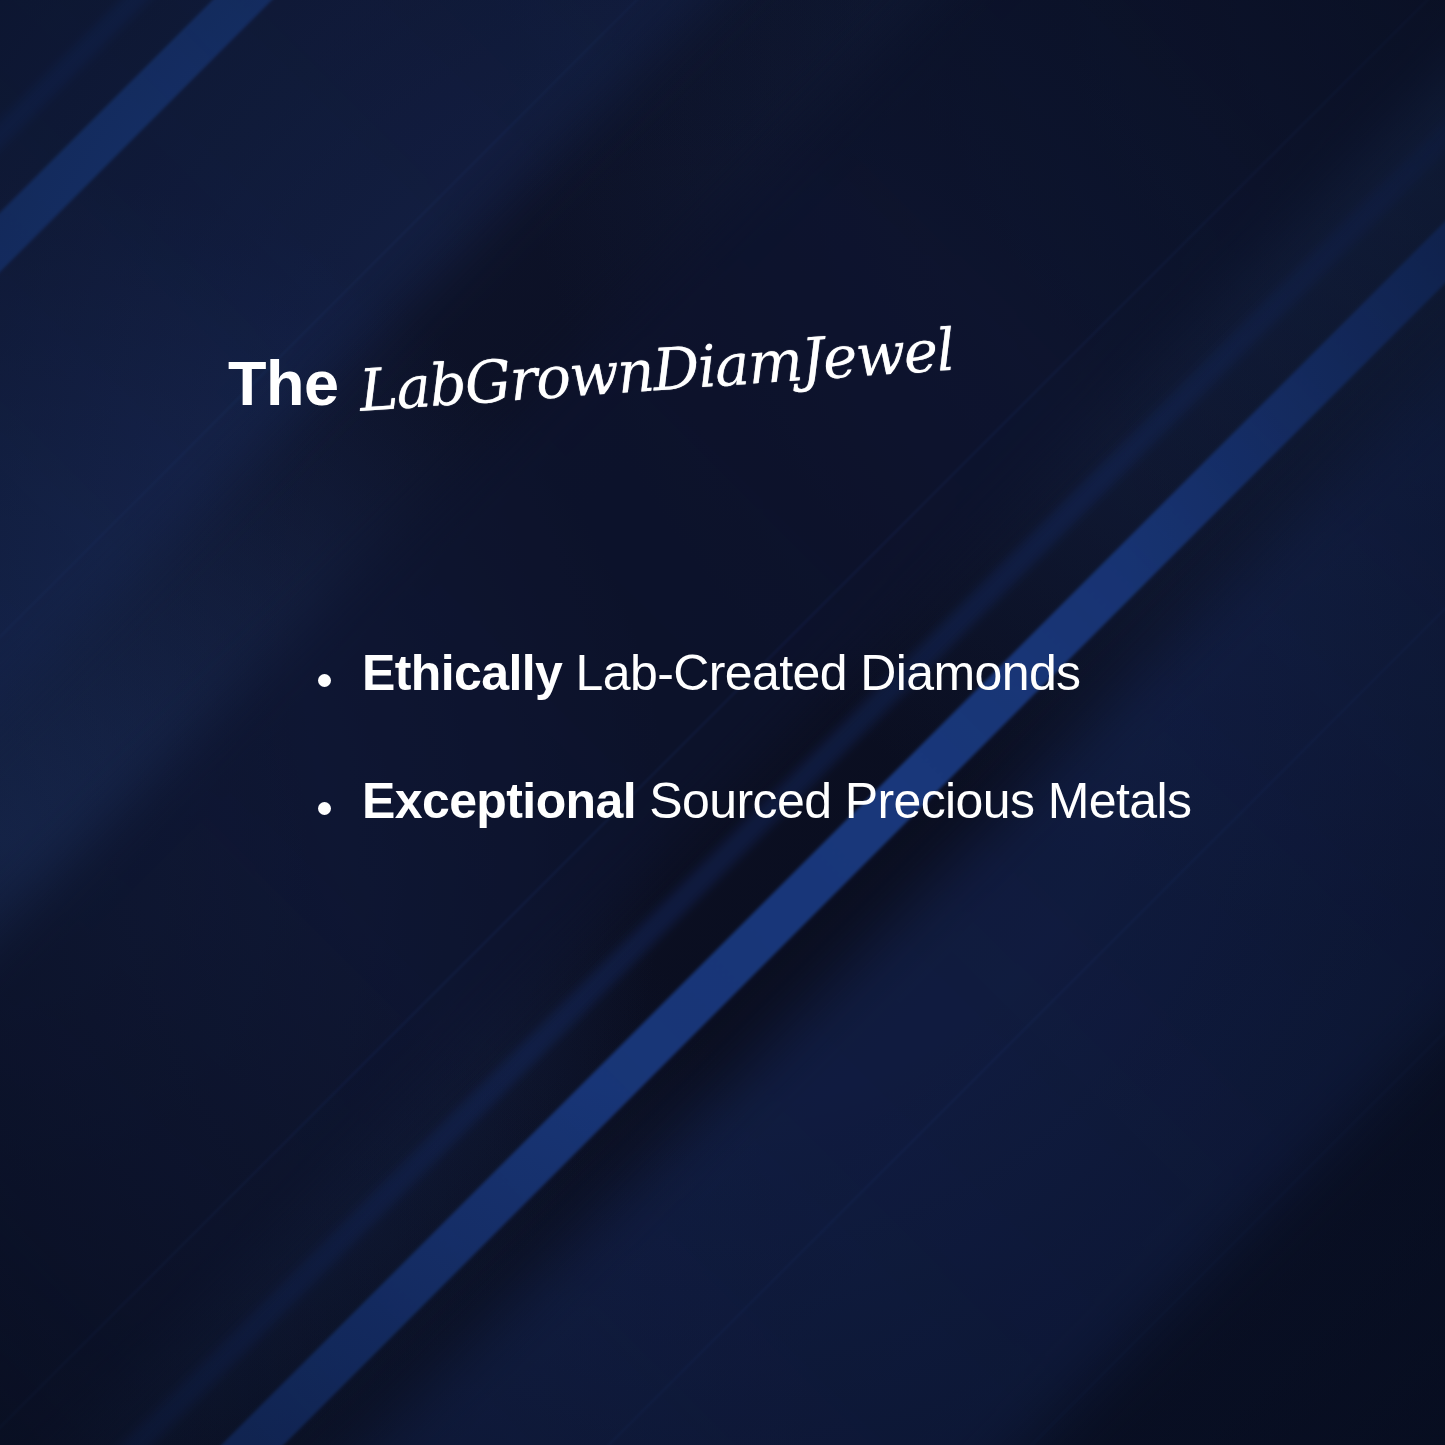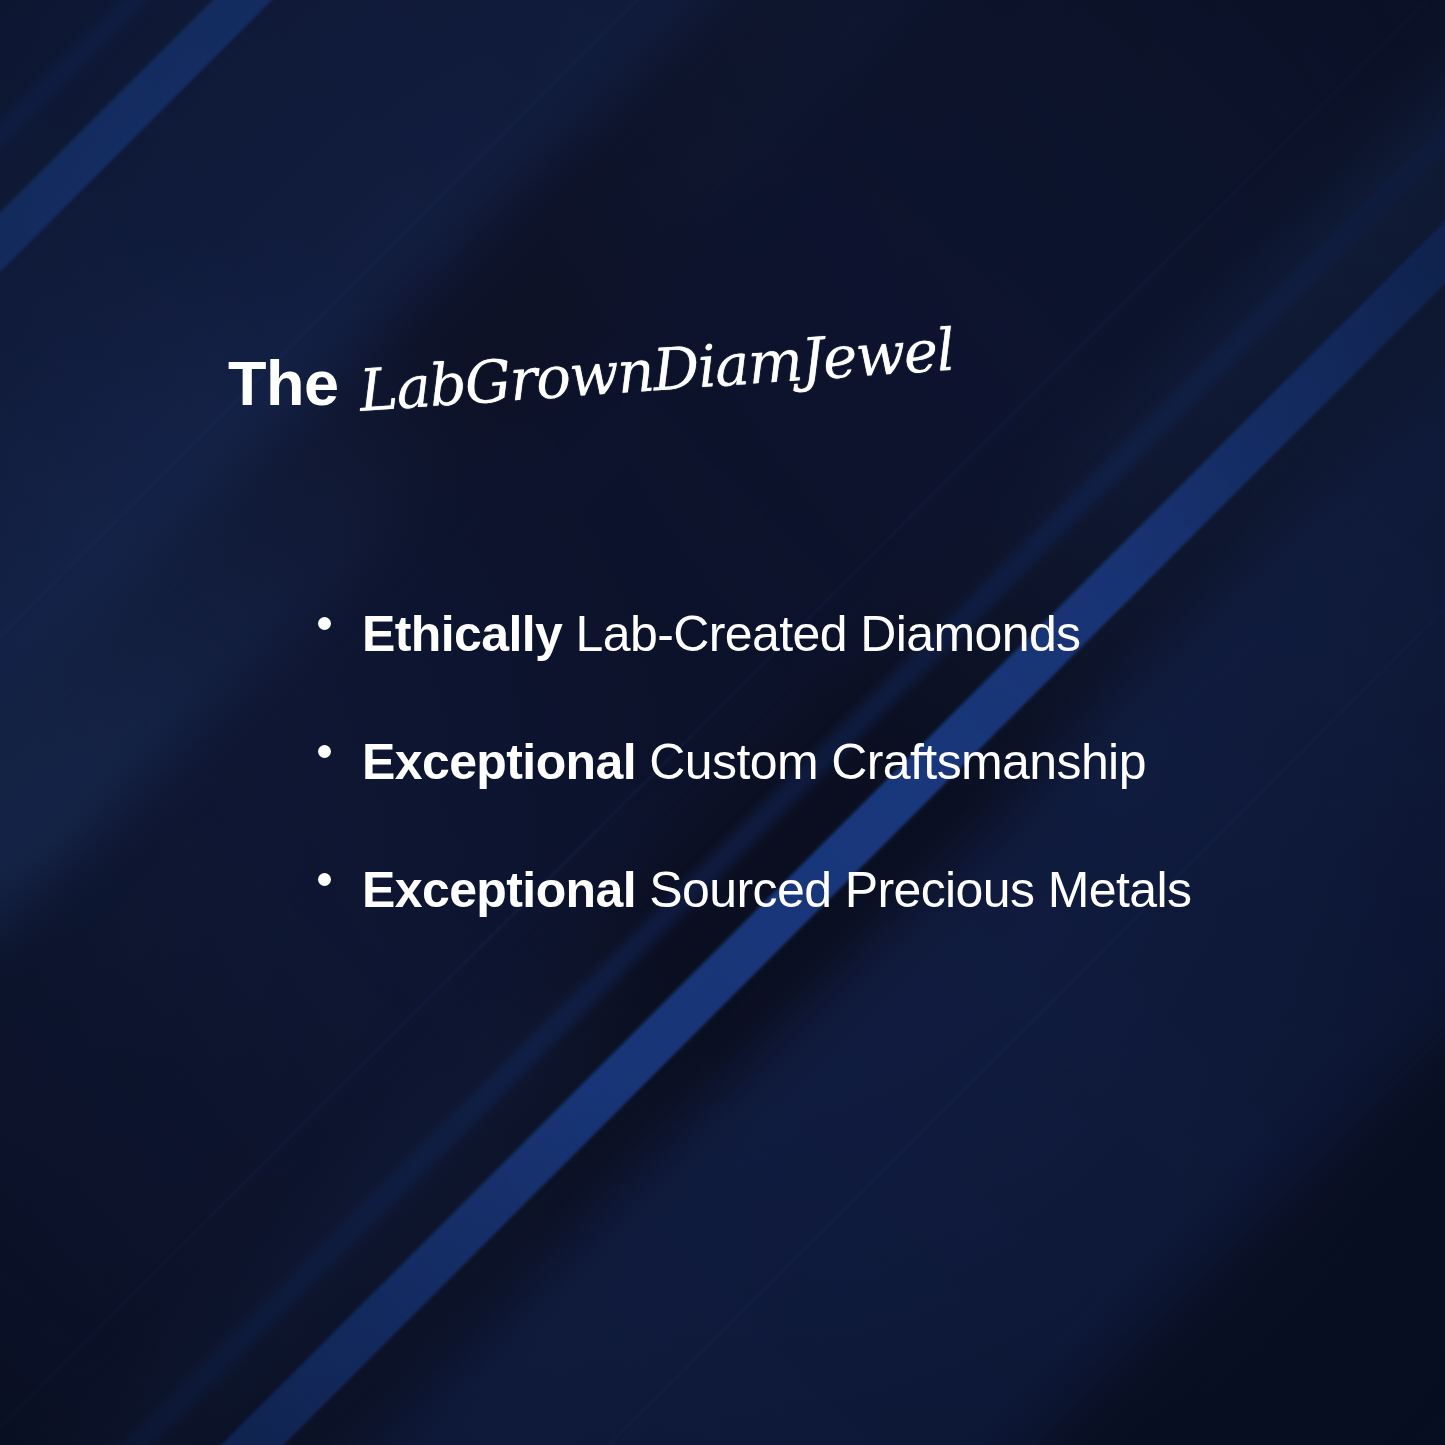--- a/index.html
+++ b/index.html
@@ -132,21 +132,21 @@
   }
 
   .bullets {
     position: absolute;
     left: 318px;
     top: 570px;
     width: 1080px;
   }
   .bullet-row {
     display: flex;
-    align-items: center;
+    align-items: flex-end;
     height: 128px;
     color: #ffffff;
     white-space: nowrap;
   }
   .dot {
     width: 13px;
     height: 13px;
     border-radius: 50%;
     background: #ffffff;
     flex: 0 0 auto;
@@ -197,24 +197,20 @@
       <span class="brand">LabGrownDiamJewel</span>
     </div>
 
     <div class="bullets">
 
       <div class="bullet-row">
         <span class="dot"></span>
         <span class="btext"><span class="lead">Ethically</span><span> Lab-Created Diamonds</span></span>
       </div>
 
-      <div class="bullet-row">
-        <span class="dot"></span>
-        <span class="btext"><span class="lead">Exceptional</span><span> Custom Craftsmanship</span></span>
-      </div>
 
 
       <div class="bullet-row">
         <span class="dot"></span>
         <span class="btext"><span class="lead">Exceptional</span><span> Sourced Precious Metals</span></span>
       </div>
 
     </div>
   </div>
 </div>

